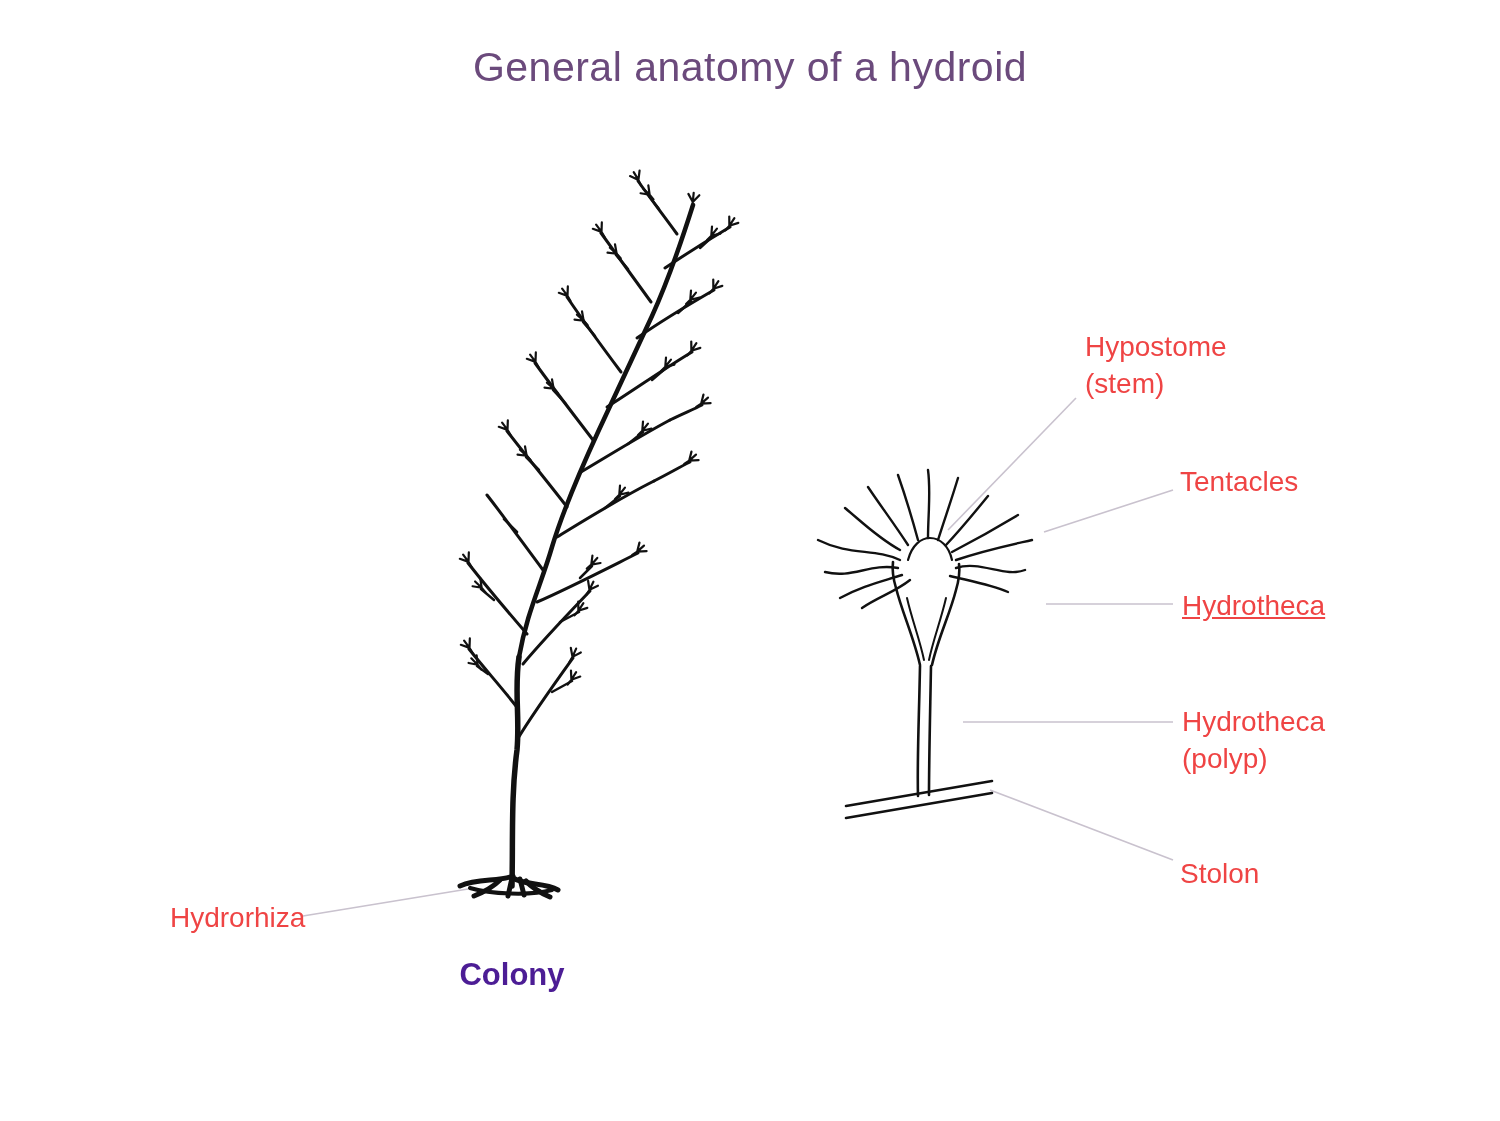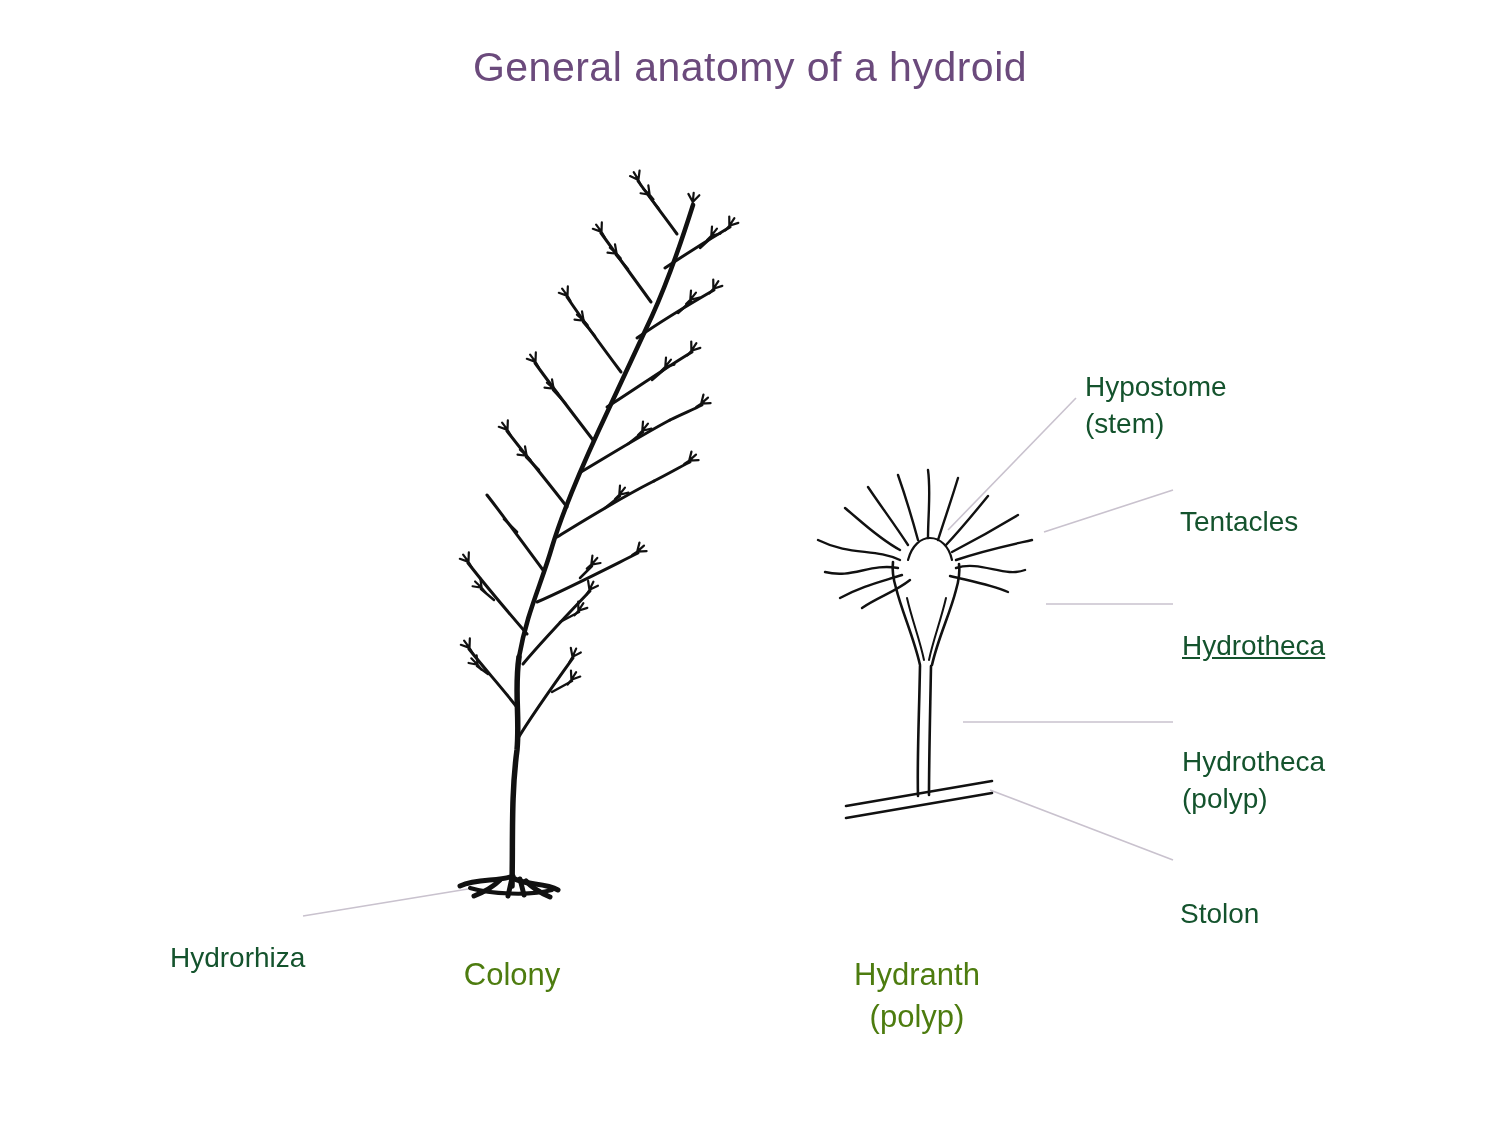--- a/index.html
+++ b/index.html
@@ -15,29 +15,28 @@
     text-align:center;
     font-size:41px;font-weight:normal;
     color:#6b4a7c;
     letter-spacing:0.5px;
   }
   .diagram-svg{position:absolute;top:0;left:0;}
   .anat-label{
     position:absolute;
     font-size:28px;
     line-height:37px;
-    color:#14532d;
+    color:#ef4444;
     white-space:nowrap;
-    margin-top:40px;
   }
   .caption{
     position:absolute;
     font-size:31px;
-    font-weight:normal;
-    color:#4d7c0f;
+    font-weight:bold;
+    color:#4c1d95;
     text-align:center;
     line-height:42px;
   }
   .caption-colony{left:412px;top:954px;width:200px;}
   .caption-hydranth{left:797px;top:954px;width:240px;}
   .label-hydrorhiza{left:170px;top:899px;}
   .label-hypostome{left:1085px;top:328px;}
   .label-tentacles{left:1180px;top:463px;}
   .label-hydrotheca{left:1182px;top:587px;text-decoration:underline;}
   .label-hydrocaulus{left:1182px;top:703px;}
@@ -222,18 +221,14 @@
   </div>
 
   <div class="anat-label label-stolon">
     <span>Stolon</span>
   </div>
 
   <div class="caption caption-colony">
     <span>Colony</span>
   </div>
 
-  <div class="caption caption-hydranth">
-    <div>Hydranth</div>
-    <div>(polyp)</div>
-  </div>
 
 </div>
 
 </body></html>

